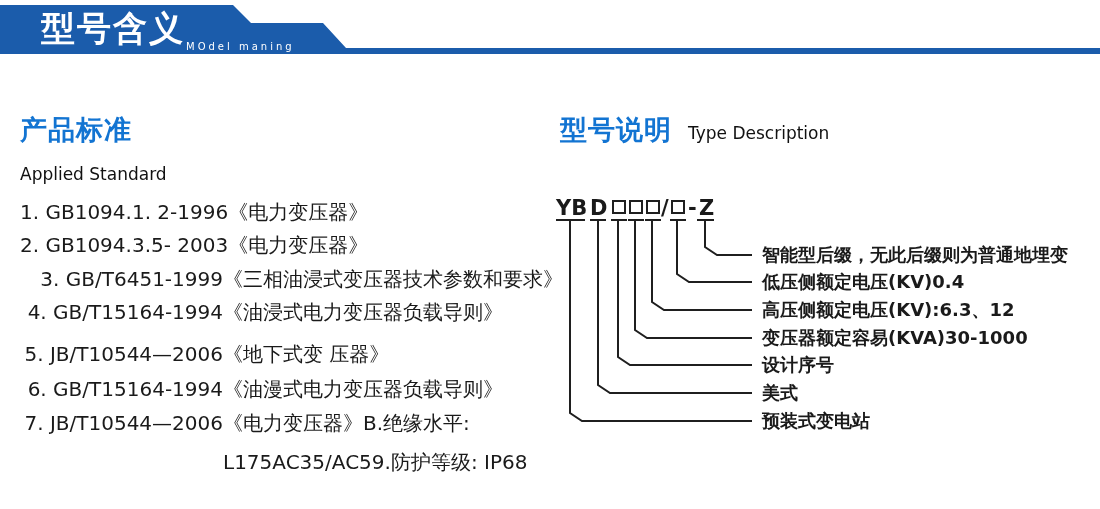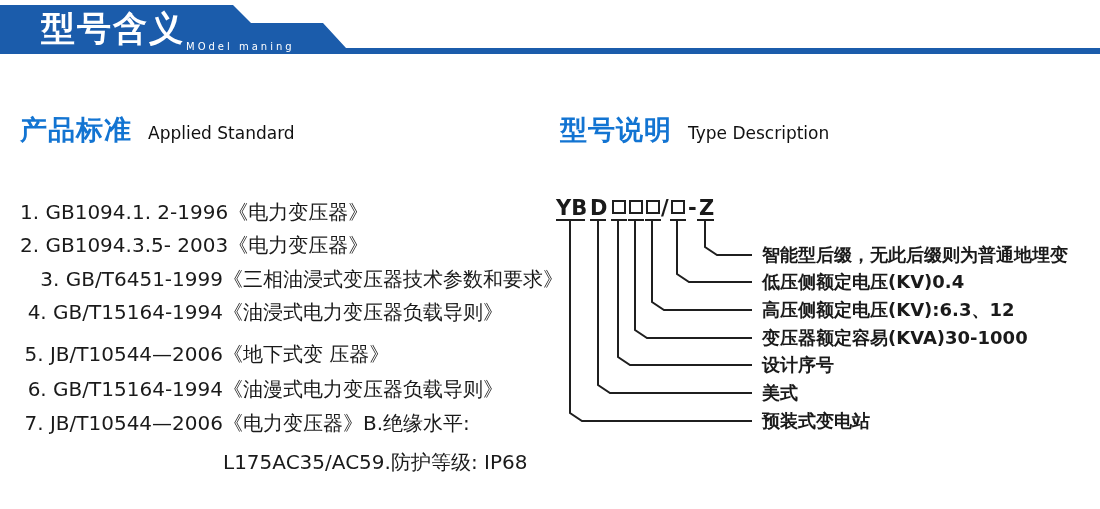--- a/index.html
+++ b/index.html
@@ -19,21 +19,21 @@
     margin-left:20px;
   }
   .banner-sub{
     position:absolute;left:186px;top:28px;
     font-size:10px;color:#ffffff;letter-spacing:3px;white-space:nowrap;margin-top:13px;
   }
   
   .heading-row{
     position:absolute;display:flex;align-items:baseline;gap:16px;white-space:nowrap;
   }
-  .heading-row.left{left:20px;top:112px;}
+  .heading-row.left{left:20px;top:112px;flex-direction:column;}
   .heading-row.right{left:560px;top:112px;}
   .heading-cn{font-size:27px;font-weight:bold;color:#1274d2;letter-spacing:1px;}
   .heading-en{font-size:17px;color:#111111;}
   
   .std-item{
     position:absolute;left:20px;font-size:20px;color:#1a1a1a;white-space:nowrap;text-align:right;
   }
   .std-code{display:inline-block;min-width:203px;}
   .std-cont{
     position:absolute;left:223px;top:449px;font-size:20px;color:#1a1a1a;white-space:nowrap;

